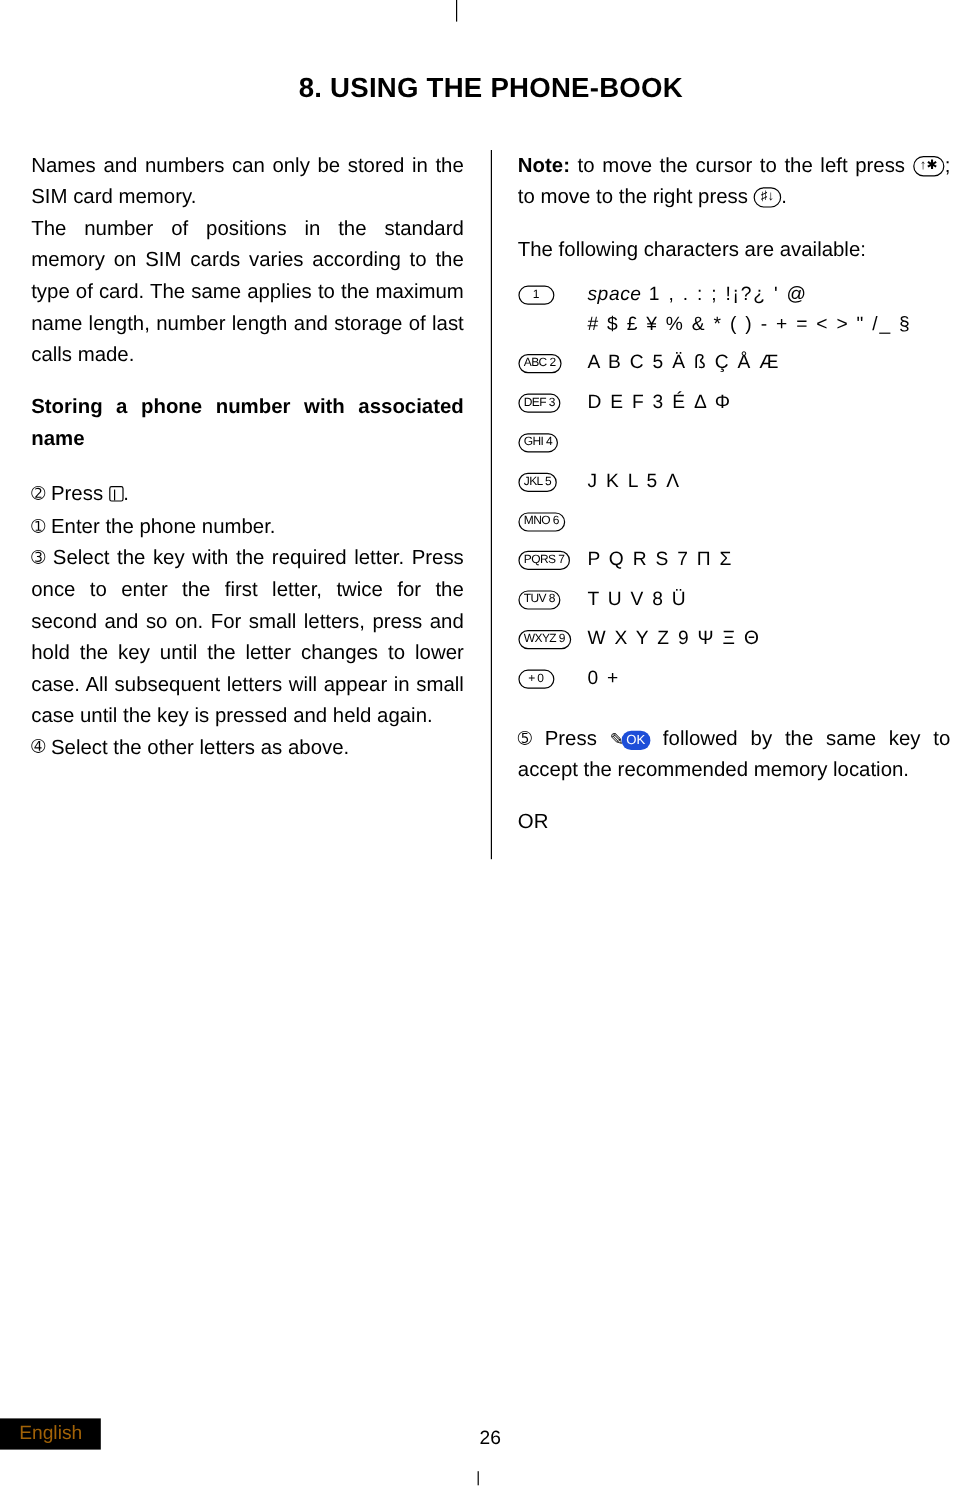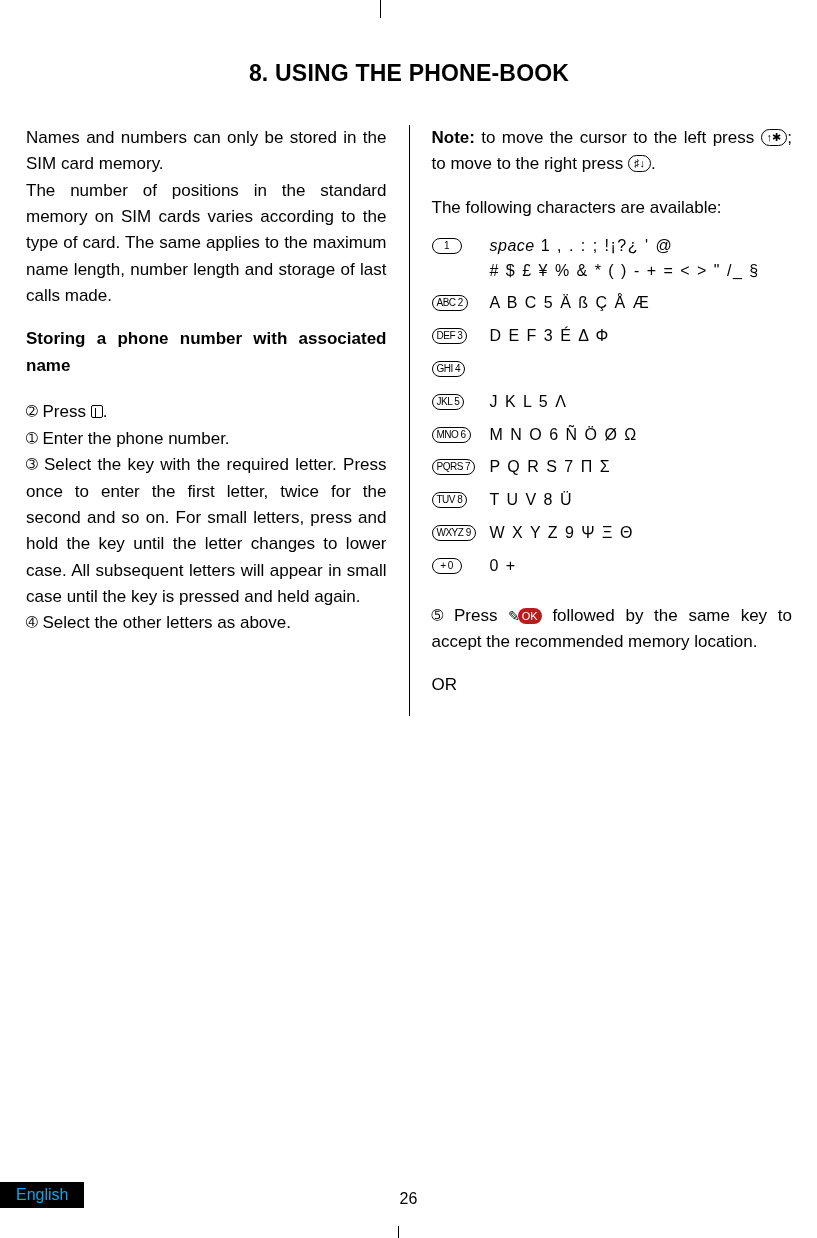--- a/index.html
+++ b/index.html
@@ -85,21 +85,21 @@
       padding: 0 4px;
       font-size: 10px;
       line-height: 14px;
       vertical-align: 2px;
       min-width: 30px;
       text-align: center;
       letter-spacing: -0.5px;
     }
     .keybtn-ok {
       display: inline-block;
-      background: #b91c1c;
+      background: #1d4ed8;
       color: #fff;
       border-radius: 9px;
       padding: 0 4px;
       font-size: 11px;
       line-height: 16px;
       vertical-align: 1px;
       margin-left: -2px;
     }
     .pencil {
       display: inline-block;
@@ -129,21 +129,21 @@
       position: absolute;
       bottom: 30px;
       left: 0;
       width: 100%;
     }
     .lang-tab {
       position: absolute;
       left: 0;
       bottom: 0;
       background: #000;
-      color: #0ea5e9;
+      color: #a16207;
       padding: 4px 16px;
       font-family: Arial, sans-serif;
       font-size: 16px;
     }
     .page-num {
       text-align: center;
       font-size: 16px;
       padding-top: 12px;
     }
     .phonebook-icon {
@@ -222,21 +222,20 @@
         </div>
         <div class="char-row">
           <span class="char-key"><span class="keybtn-wide">GHI 4</span></span>
         </div>
         <div class="char-row">
           <span class="char-key"><span class="keybtn-wide">JKL 5</span></span>
           <span class="char-val">J K L  5  Λ</span>
         </div>
         <div class="char-row">
           <span class="char-key"><span class="keybtn-wide">MNO 6</span></span>
-          <span class="char-val">M N O  6  Ñ Ö Ø Ω</span>
         </div>
         <div class="char-row">
           <span class="char-key"><span class="keybtn-wide">PQRS 7</span></span>
           <span class="char-val">P Q R S  7  Π  Σ</span>
         </div>
         <div class="char-row">
           <span class="char-key"><span class="keybtn-wide">TUV 8</span></span>
           <span class="char-val">T U V  8  Ü</span>
         </div>
         <div class="char-row">

